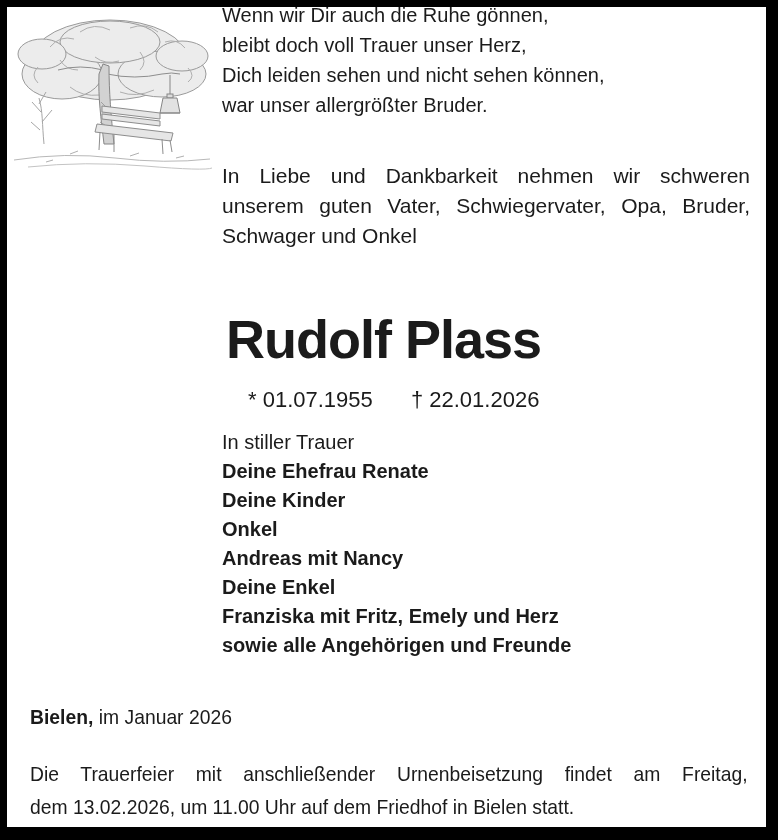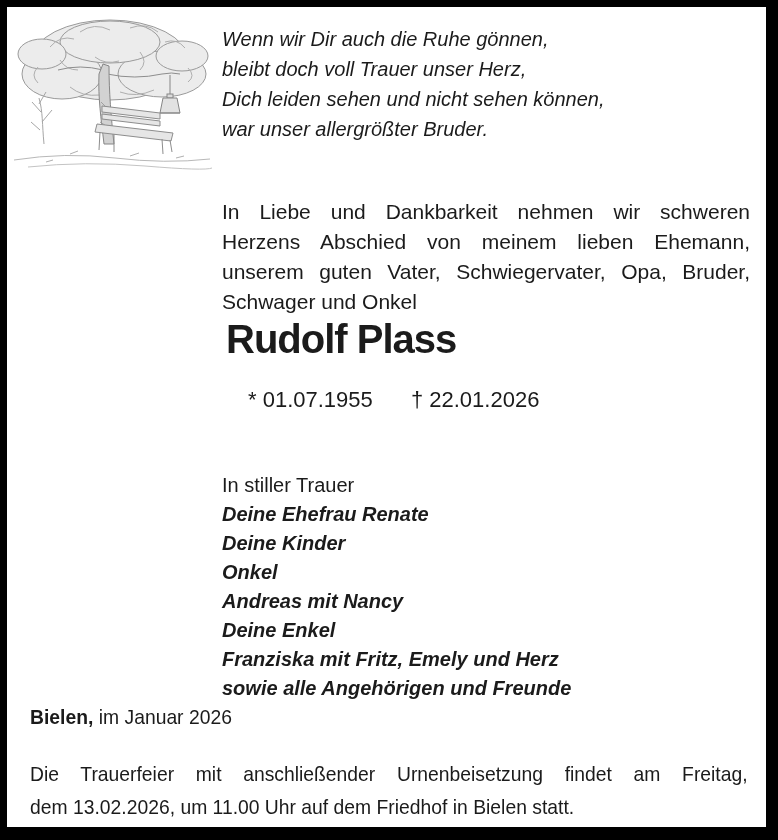--- a/index.html
+++ b/index.html
@@ -15,50 +15,49 @@
   .sheet {
     position: absolute;
     left: 7px; top: 7px; right: 12px; bottom: 13px;
     background: #ffffff;
   }
   .abs { position: absolute; }
 
   .illustration { left: 10px; top: 12px; width: 205px; height: 162px; }
 
   .poem {
-    left: 222px; top: 24px; width: 420px;
+    left: 222px; top: 0; width: 420px;
     font-size: 20px; line-height: 30px;
-    font-style: italic;
   }
 
   .intro {
     left: 222px; top: 161px; width: 528px;
-    font-size: 21px; line-height: 30px; margin-top: 36px;
+    font-size: 21px; line-height: 30px;
   }
   .jline { text-align: justify; text-align-last: justify; }
   .jline-last { text-align: left; }
 
   .deceased-name {
     left: 226px; top: 308px; width: 460px;
-    font-size: 40px; line-height: 62px;
+    font-size: 54px; line-height: 62px;
     font-weight: 700; letter-spacing: -1px;
     white-space: nowrap;
   }
   .dates {
     left: 248px; top: 386px;
     font-size: 22px; line-height: 28px;
     white-space: nowrap;
   }
   .dates .death { margin-left: 32px; text-align: center; }
 
   .mourners {
-    left: 222px; top: 471px; width: 420px;
+    left: 222px; top: 428px; width: 420px;
     font-size: 20px; line-height: 29px;
   }
-  .mourners .bold-line { font-weight: 700; font-style: italic; }
+  .mourners .bold-line { font-weight: 700; }
 
   .place-line {
     left: 30px; top: 704px; width: 420px;
     font-size: 21px; line-height: 26px;
     transform: scaleX(0.92); transform-origin: 0 0;
     white-space: nowrap;
   }
   .place-line .place { font-weight: 700; }
 
   .funeral {
@@ -123,21 +122,20 @@
 
   <div class="abs poem">
     <div>Wenn wir Dir auch die Ruhe gönnen,</div>
     <div>bleibt doch voll Trauer unser Herz,</div>
     <div>Dich leiden sehen und nicht sehen können,</div>
     <div>war unser allergrößter Bruder.</div>
   </div>
 
   <div class="abs intro">
     <div class="jline">In Liebe und Dankbarkeit nehmen wir schweren</div>
-    <div class="jline">Herzens Abschied von meinem lieben Ehemann,</div>
     <div class="jline">unserem guten Vater, Schwiegervater, Opa, Bruder,</div>
     <div class="jline-last">Schwager und Onkel</div>
   </div>
 
   <div class="abs deceased-name">Rudolf Plass</div>
 
   <div class="abs dates">
     <span class="birth">* 01.07.1955</span>
     <span class="death">† 22.01.2026</span>
   </div>

